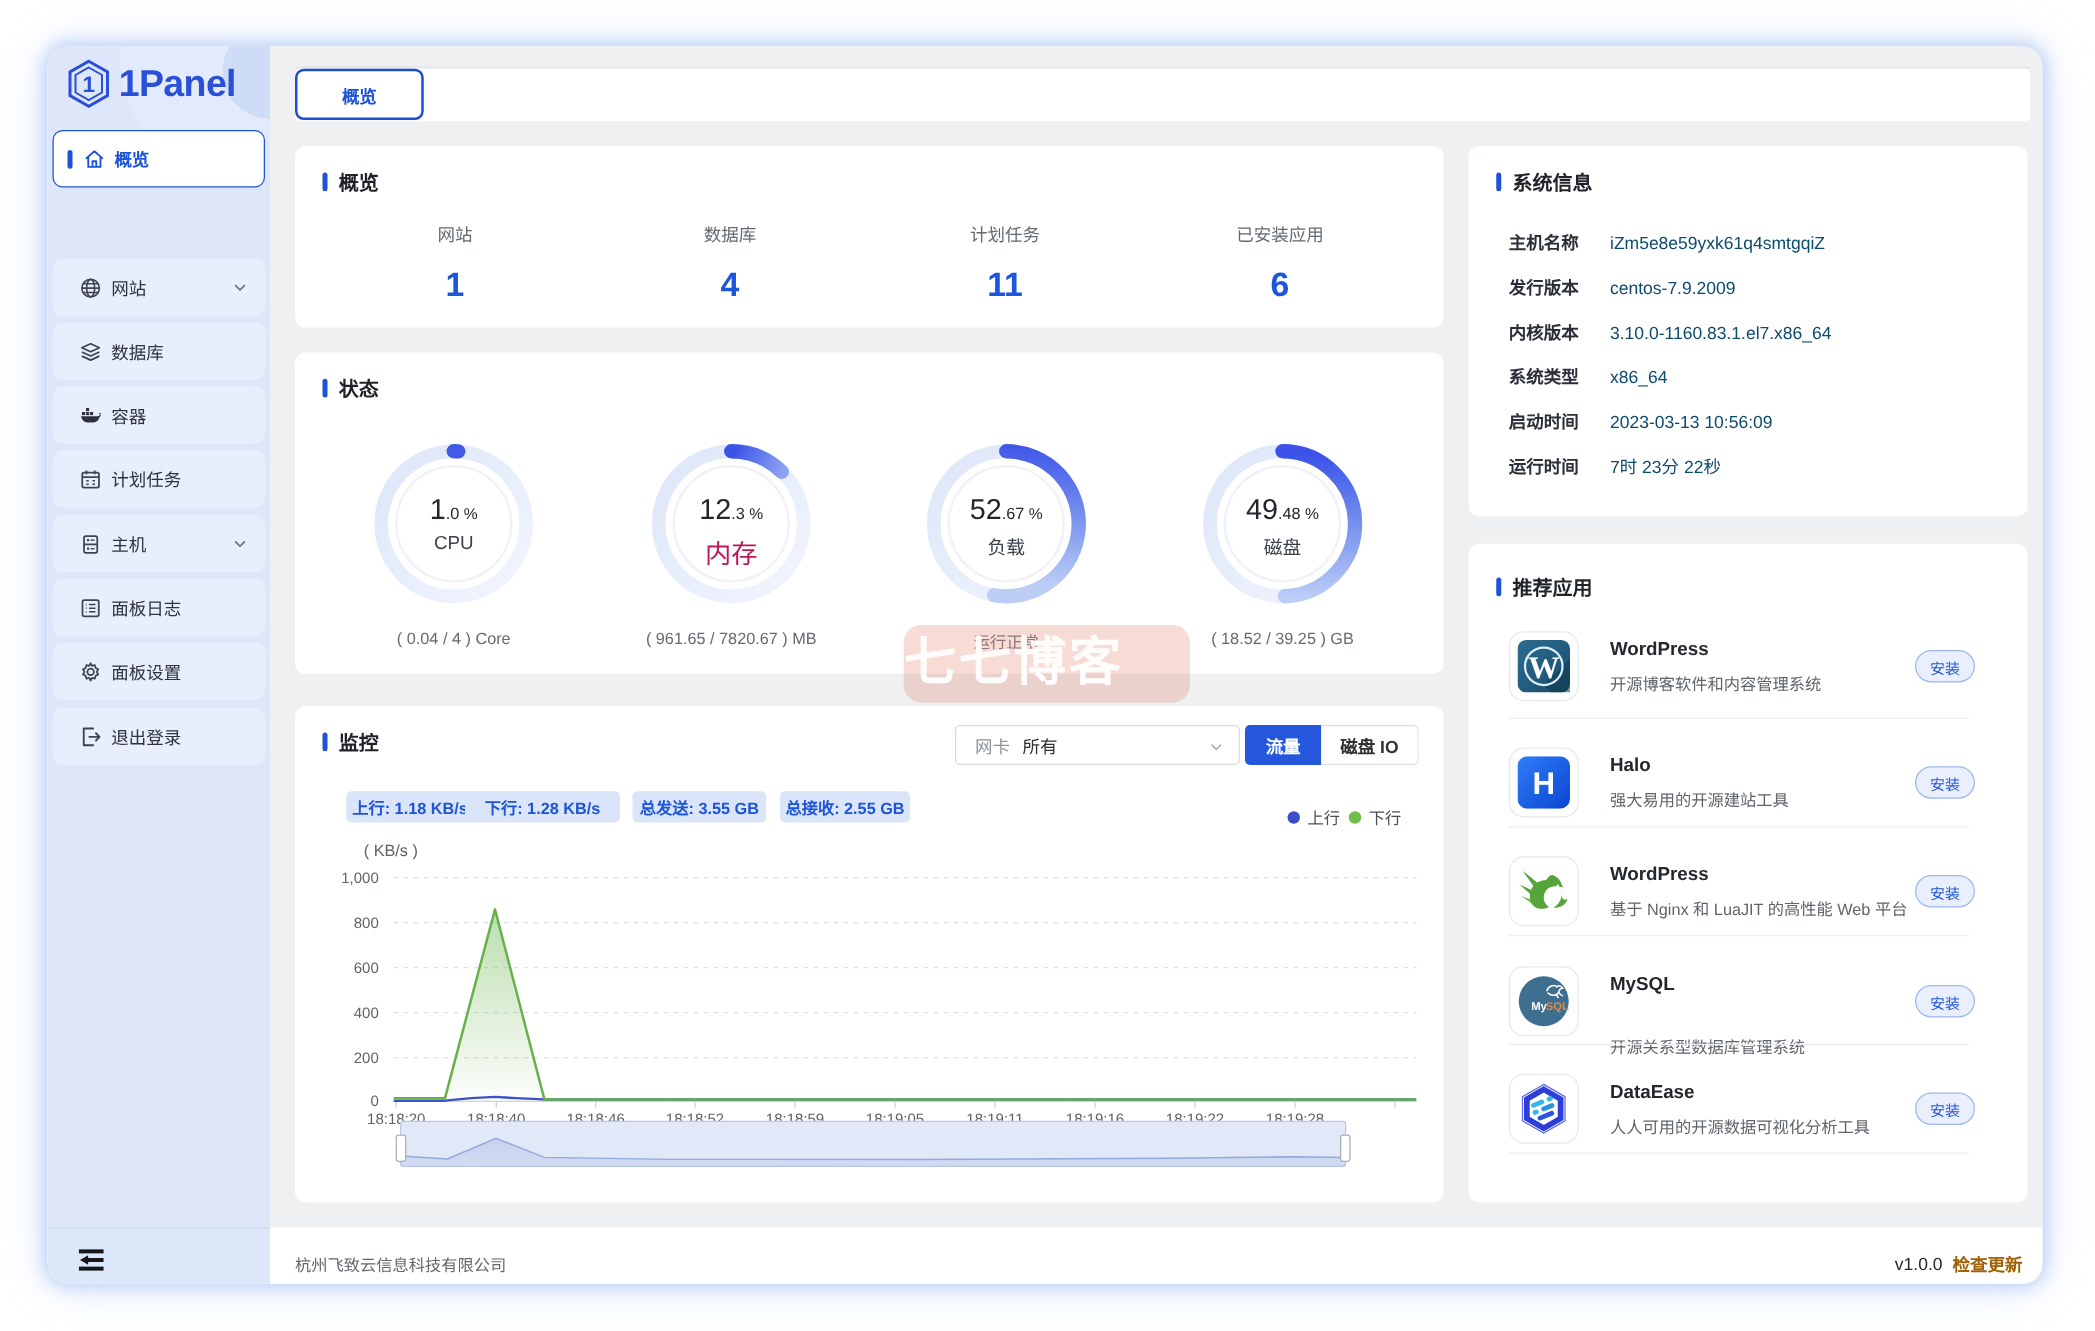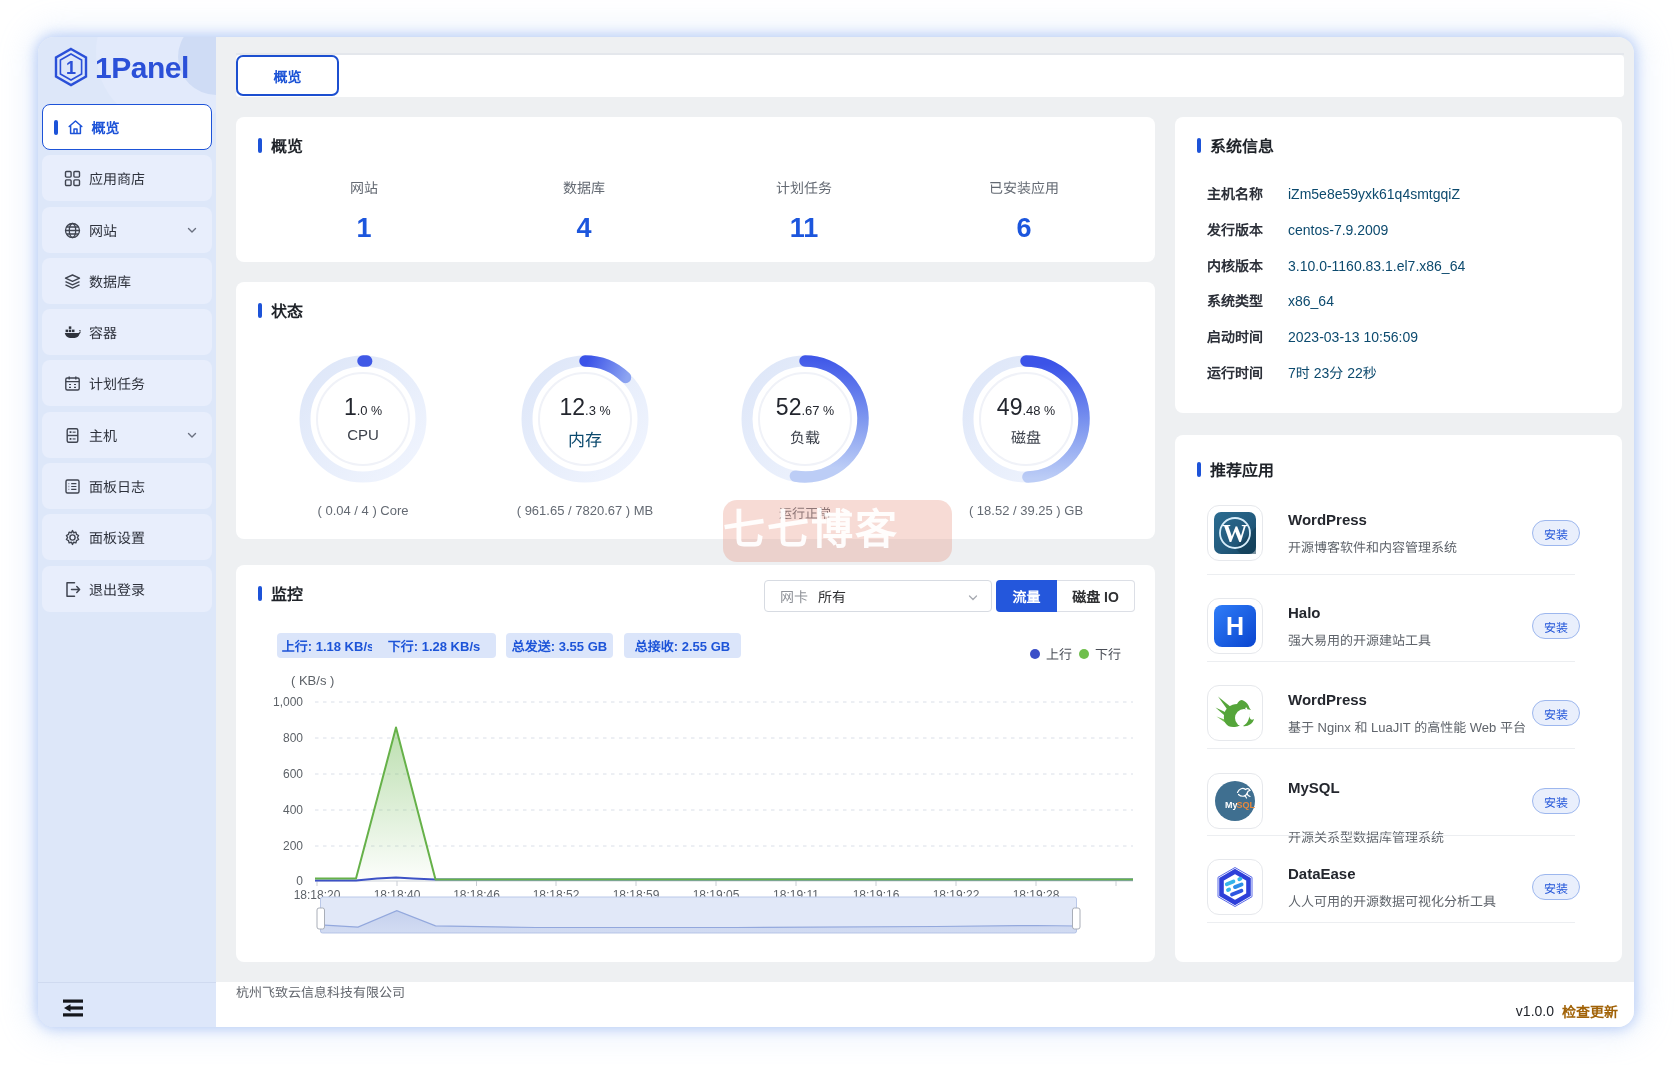--- a/index.html
+++ b/index.html
@@ -45,21 +45,21 @@
 .irow{position:absolute;left:32px;font-size:14px;display:flex;align-items:baseline}
 .irow .k{width:81px;color:#2b2f38;font-weight:600}
 .irow .v{color:#0c4a6e}
 
 .appico{position:absolute;left:32px;width:56px;height:56px;border:1px solid #e6e8ec;border-radius:12px;background:#fff;display:flex;align-items:center;justify-content:center}
 .appname{position:absolute;left:113px;font-size:15px;font-weight:bold;color:#24272e}
 .appdesc{position:absolute;left:113px;font-size:13px;color:#5f646b}
 .inst{position:absolute;left:357px;width:48px;height:26px;border:1px solid #9db7ee;border-radius:13px;background:#e9effc;color:#2356d9;font-size:12px;font-weight:normal;display:flex;align-items:center;justify-content:center}
 .sep{position:absolute;left:32px;width:368px;border-top:1px solid #eceef1}
 
-#footer{position:absolute;left:178px;top:945px;width:1418px;height:58px;background:#fff;display:flex;justify-content:space-between;padding:0 16px 0 20px;font-size:13px;color:#63676e}
+#footer{position:absolute;left:178px;top:945px;width:1418px;height:58px;background:#fff;display:flex;align-items:center;justify-content:space-between;padding:0 16px 0 20px;font-size:13px;color:#63676e}
 #footer .right{font-size:14px}
 #footer .right{display:flex;align-items:center;gap:8px}
 #footer .ver{color:#23262d}
 #footer .chk{color:#a16207;font-weight:bold}
 
 #wm{position:absolute;left:685px;top:463px;width:229px;height:62px;border-radius:14px;background:rgba(230,146,128,.33);text-align:left;line-height:60px;z-index:50}
 #wm span{font-size:42px;font-weight:bold;color:rgba(255,255,255,.93);letter-spacing:2px}
 </style>
 </head>
 <body>
@@ -78,33 +78,20 @@
       <div id="logoword">1Panel</div>
     </div>
     <div class="mi sel" style="top:67px">
         <span class="bar"></span>
         <span class="ic">
       <svg viewBox="0 0 17 17" width="17" height="17">
             <path d="M2.2 7.5 L8.5 2 L14.8 7.5 M3.6 6.6 V14.5 H13.4 V6.6 M7 14.5 V10 H10 V14.5" fill="none" stroke="#1d53d8" stroke-width="1.5" stroke-linecap="round" stroke-linejoin="round"></path>
           </svg>
     </span>
         <span class="tx">概览</span>
-      </div>
-    <div class="mi" style="top:118px">
-        <span class="ic">
-      <svg viewBox="0 0 17 17" width="17" height="17">
-            <g fill="none" stroke="#3f4450" stroke-width="1.4">
-              <rect x="1.5" y="1.5" width="5.6" height="5.6" rx="1"></rect>
-              <rect x="9.9" y="1.5" width="5.6" height="5.6" rx="1"></rect>
-              <rect x="1.5" y="9.9" width="5.6" height="5.6" rx="1"></rect>
-              <rect x="9.9" y="9.9" width="5.6" height="5.6" rx="1"></rect>
-            </g>
-          </svg>
-    </span>
-        <span class="tx">应用商店</span>
       </div>
     <div class="mi" style="top:170px">
         <span class="ic">
       <svg viewBox="0 0 17 17" width="17" height="17">
             <g fill="none" stroke="#3f4450" stroke-width="1.3">
               <circle cx="8.5" cy="8.5" r="7"></circle>
               <ellipse cx="8.5" cy="8.5" rx="3.2" ry="7"></ellipse>
               <path d="M1.5 8.5 H15.5 M2.5 5 H14.5 M2.5 12 H14.5"></path>
             </g>
           </svg>
@@ -283,21 +270,21 @@
         <circle cx="569" cy="137" r="46" stroke="#f0f2f8" stroke-width="2"></circle>
         <path d="M569 79 A58 58 0 1 1 559.33 194.19" stroke="url(#gload)" stroke-width="11.5" stroke-linecap="round"></path>
         <circle cx="790" cy="137" r="58" stroke="url(#tr)" stroke-width="11"></circle>
         <circle cx="790" cy="137" r="46" stroke="#f0f2f8" stroke-width="2"></circle>
         <path d="M790 79 A58 58 0 0 1 791.89 194.97" stroke="url(#gdisk)" stroke-width="11.5" stroke-linecap="round"></path>
       </g>
     </svg>
     <div class="gtxt" style="left:17px;top:112px;width:220px"><span style="font-size:23px;font-weight:500">1</span><span style="font-size:13px;font-weight:500">.0</span><span style="font-size:12.5px"> %</span></div>
     <div class="gtxt" style="left:17px;top:144px;width:220px;font-size:15px;color:#3c414b">CPU</div>
     <div class="gtxt" style="left:239px;top:112px;width:220px"><span style="font-size:23px;font-weight:500">12</span><span style="font-size:13px;font-weight:500">.3</span><span style="font-size:12.5px"> %</span></div>
-    <div class="gtxt" style="left:239px;top:144px;width:220px;font-size:17px;color:#0c4a6e">内存</div>
+    <div class="gtxt" style="left:239px;top:144px;width:220px;font-size:21px;color:#be185d">内存</div>
     <div class="gtxt" style="left:459px;top:112px;width:220px"><span style="font-size:23px;font-weight:500">52</span><span style="font-size:13px;font-weight:500">.67</span><span style="font-size:12.5px"> %</span></div>
     <div class="gtxt" style="left:459px;top:144px;width:220px;font-size:15px;color:#3c414b">负载</div>
     <div class="gtxt" style="left:680px;top:112px;width:220px"><span style="font-size:23px;font-weight:500">49</span><span style="font-size:13px;font-weight:500">.48</span><span style="font-size:12.5px"> %</span></div>
     <div class="gtxt" style="left:680px;top:144px;width:220px;font-size:15px;color:#3c414b">磁盘</div>
     <div class="gsub" style="left:17px;top:221px">( 0.04 / 4 ) Core</div>
     <div class="gsub" style="left:239px;top:221px">( 961.65 / 7820.67 ) MB</div>
     <div class="gsub" style="left:459px;top:221px">运行正常</div>
     <div class="gsub" style="left:680px;top:221px">( 18.52 / 39.25 ) GB</div>
   </div>
 
@@ -313,21 +300,21 @@
           <path d="M2.5 4 L6 7.5 L9.5 4" fill="none" stroke="#a8abb2" stroke-width="1.3" stroke-linecap="round"></path>
         </svg>
     </div>
     <div id="toggle">
         <div class="on">流量</div>
         <div class="off">磁盘 IO</div>
       </div>
     <div class="chip" style="left:41px;width:102px">上行: 1.18 KB/s</div>
     <div class="chip" style="left:136px;width:124px">下行: 1.28 KB/s</div>
     <div class="chip" style="left:270px;width:107px">总发送: 3.55 GB</div>
-    <div class="chip" style="left:388px;width:117px">总接收: 2.55 GB</div>
+    <div class="chip" style="left:388px;width:104px">总接收: 2.55 GB</div>
     <div class="legend" style="left:794px"><i style="background:#3b4fc8"></i>上行</div>
     <div class="legend" style="left:843px"><i style="background:#6fbf4c"></i>下行</div>
     <svg width="919" height="290" viewBox="0 0 919 290" style="position:absolute;left:0;top:107px">
 
       <defs>
         <linearGradient id="gfill" gradientUnits="userSpaceOnUse" x1="0" y1="55" x2="0" y2="209">
           <stop offset="0" stop-color="rgba(120,190,95,.50)"></stop>
             <stop offset="1" stop-color="rgba(120,190,95,.02)"></stop>
         </linearGradient>
         <linearGradient id="zfill" gradientUnits="userSpaceOnUse" x1="0" y1="228" x2="0" y2="261">

